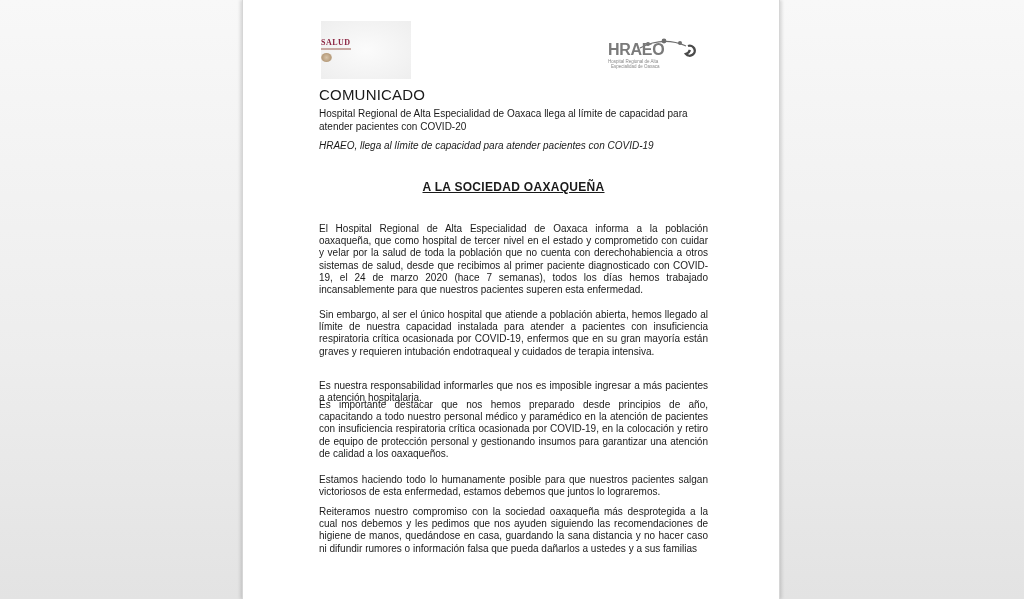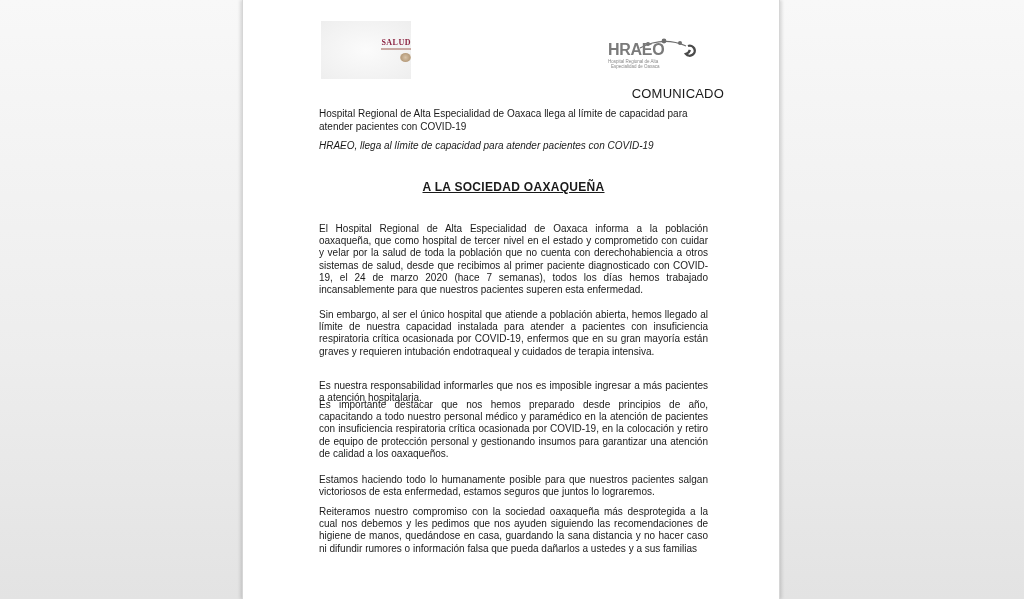--- a/index.html
+++ b/index.html
@@ -12,21 +12,21 @@
   .page {
     position: absolute; left: 242px; top: 0; width: 538px; height: 599px;
     background: #ffffff;
     box-shadow: -2px 0 3px rgba(0,0,0,0.12), 2px 0 3px rgba(0,0,0,0.12);
     border-left: 1px solid #d6d6d6; border-right: 1px solid #d6d6d6;
     box-sizing: border-box;
   }
   .logo-salud {
     position: absolute; left: 78px; top: 21px; width: 90px; height: 58px;
     background: radial-gradient(ellipse at center, #fbfbfb 0%, #eeeeee 100%);
-    display: flex; flex-direction: column; align-items: flex-end; justify-content: center;
+    display: flex; flex-direction: column; align-items: flex-start; justify-content: center;
   }
   .logo-salud .word {
     font-family: "Liberation Serif", serif; font-weight: bold;
     color: #8c2442; font-size: 8px; letter-spacing: 0.5px; line-height: 9px;
   }
   .logo-salud .sub { width: 30px; height: 2px; background: #c9a9a3; margin-top: 1px; }
   .logo-salud .seal {
     width: 11px; height: 9px; margin-top: 3px; border-radius: 50%;
     background: radial-gradient(circle, #d8c4a9 0%, #b89e7e 60%, #e9dfd2 100%);
   }
@@ -38,22 +38,22 @@
   }
   .logo-hraeo .sub1, .logo-hraeo .sub2 {
     position: absolute; left: 0; font-size: 4.5px; color: #8a8a8a; white-space: nowrap;
   }
   .logo-hraeo .sub1 { top: 21px; }
   .logo-hraeo .sub2 { top: 26px; left: 3px; }
   .logo-hraeo svg { position: absolute; left: 20px; top: 0; }
 
   .content { position: absolute; left: 76px; top: 0; width: 389px; color: #1a1a1a; font-size: 10px; }
   .title {
-    position: absolute; top: 86px; left: 16px; width: 389px; text-align: right;
-    font-size: 13px; letter-spacing: 0.2px;
+    position: absolute; top: 86px; left: 0; width: 389px; text-align: left;
+    font-size: 15px; letter-spacing: 0.2px;
   }
   .headline { position: absolute; top: 107px; left: 0; width: 389px; line-height: 13px; font-size: 10px; }
   .subheadline { position: absolute; top: 139px; left: 0; width: 389px; font-size: 10px; line-height: 13px; font-style: italic; }
   .salutation {
     position: absolute; top: 180px; left: 0; width: 389px; text-align: center;
     font-weight: bold; text-decoration: underline; font-size: 12px; letter-spacing: 0.3px;
   }
   .para {
     position: absolute; left: 0; width: 389px; text-align: justify;
     font-size: 10px; line-height: 12.2px; margin: 0;
@@ -84,24 +84,24 @@
       <circle cx="52" cy="5" r="2" fill="#6e6e6e"></circle>
       <path d="M60 8 a5 5 0 1 1 -2 8 q3 -1 4 -4" stroke="#4a4a4a" stroke-width="2.4" fill="none"></path>
     </svg>
     <span class="word">HRAEO</span>
     <span class="sub1">Hospital Regional de Alta</span>
     <span class="sub2">Especialidad de Oaxaca</span>
   </div>
 
   <div class="content">
     <div class="title">COMUNICADO</div>
-    <div class="headline">Hospital Regional de Alta Especialidad de Oaxaca llega al límite de capacidad para atender pacientes con COVID-19</div>
+    <div class="headline">Hospital Regional de Alta Especialidad de Oaxaca llega al límite de capacidad para atender pacientes con COVID-20</div>
     <div class="subheadline">HRAEO, llega al límite de capacidad para atender pacientes con COVID-19</div>
     <div class="salutation">A LA SOCIEDAD OAXAQUEÑA</div>
 
     <p class="para p1">El Hospital Regional de Alta Especialidad de Oaxaca informa a la población oaxaqueña, que como hospital de tercer nivel en el estado y comprometido con cuidar y velar por la salud de toda la población que no cuenta con derechohabiencia a otros sistemas de salud, desde que recibimos al primer paciente diagnosticado con COVID- 19, el 24 de marzo 2020 (hace 7 semanas), todos los días hemos trabajado incansablemente para que nuestros pacientes superen esta enfermedad.</p>
     <p class="para p2">Sin embargo, al ser el único hospital que atiende a población abierta, hemos llegado al límite de nuestra capacidad instalada para atender a pacientes con insuficiencia respiratoria crítica ocasionada por COVID-19, enfermos que en su gran mayoría están graves y requieren intubación endotraqueal y cuidados de terapia intensiva.</p>
     <p class="para p3">Es nuestra responsabilidad informarles que nos es imposible ingresar a más pacientes a atención hospitalaria.</p>
     <p class="para p4">Es importante destacar que nos hemos preparado desde principios de año, capacitando a todo nuestro personal médico y paramédico en la atención de pacientes con insuficiencia respiratoria crítica ocasionada por COVID-19, en la colocación y retiro de equipo de protección personal y gestionando insumos para garantizar una atención de calidad a los oaxaqueños.</p>
-    <p class="para p5">Estamos haciendo todo lo humanamente posible para que nuestros pacientes salgan victoriosos de esta enfermedad, estamos seguros que juntos lo lograremos.</p>
+    <p class="para p5">Estamos haciendo todo lo humanamente posible para que nuestros pacientes salgan victoriosos de esta enfermedad, estamos debemos que juntos lo lograremos.</p>
     <p class="para p6">Reiteramos nuestro compromiso con la sociedad oaxaqueña más desprotegida a la cual nos debemos y les pedimos que nos ayuden siguiendo las recomendaciones de higiene de manos, quedándose en casa, guardando la sana distancia y no hacer caso ni difundir rumores o información falsa que pueda dañarlos a ustedes y a sus familias</p>
   </div>
 </div>
 
 </body></html>

